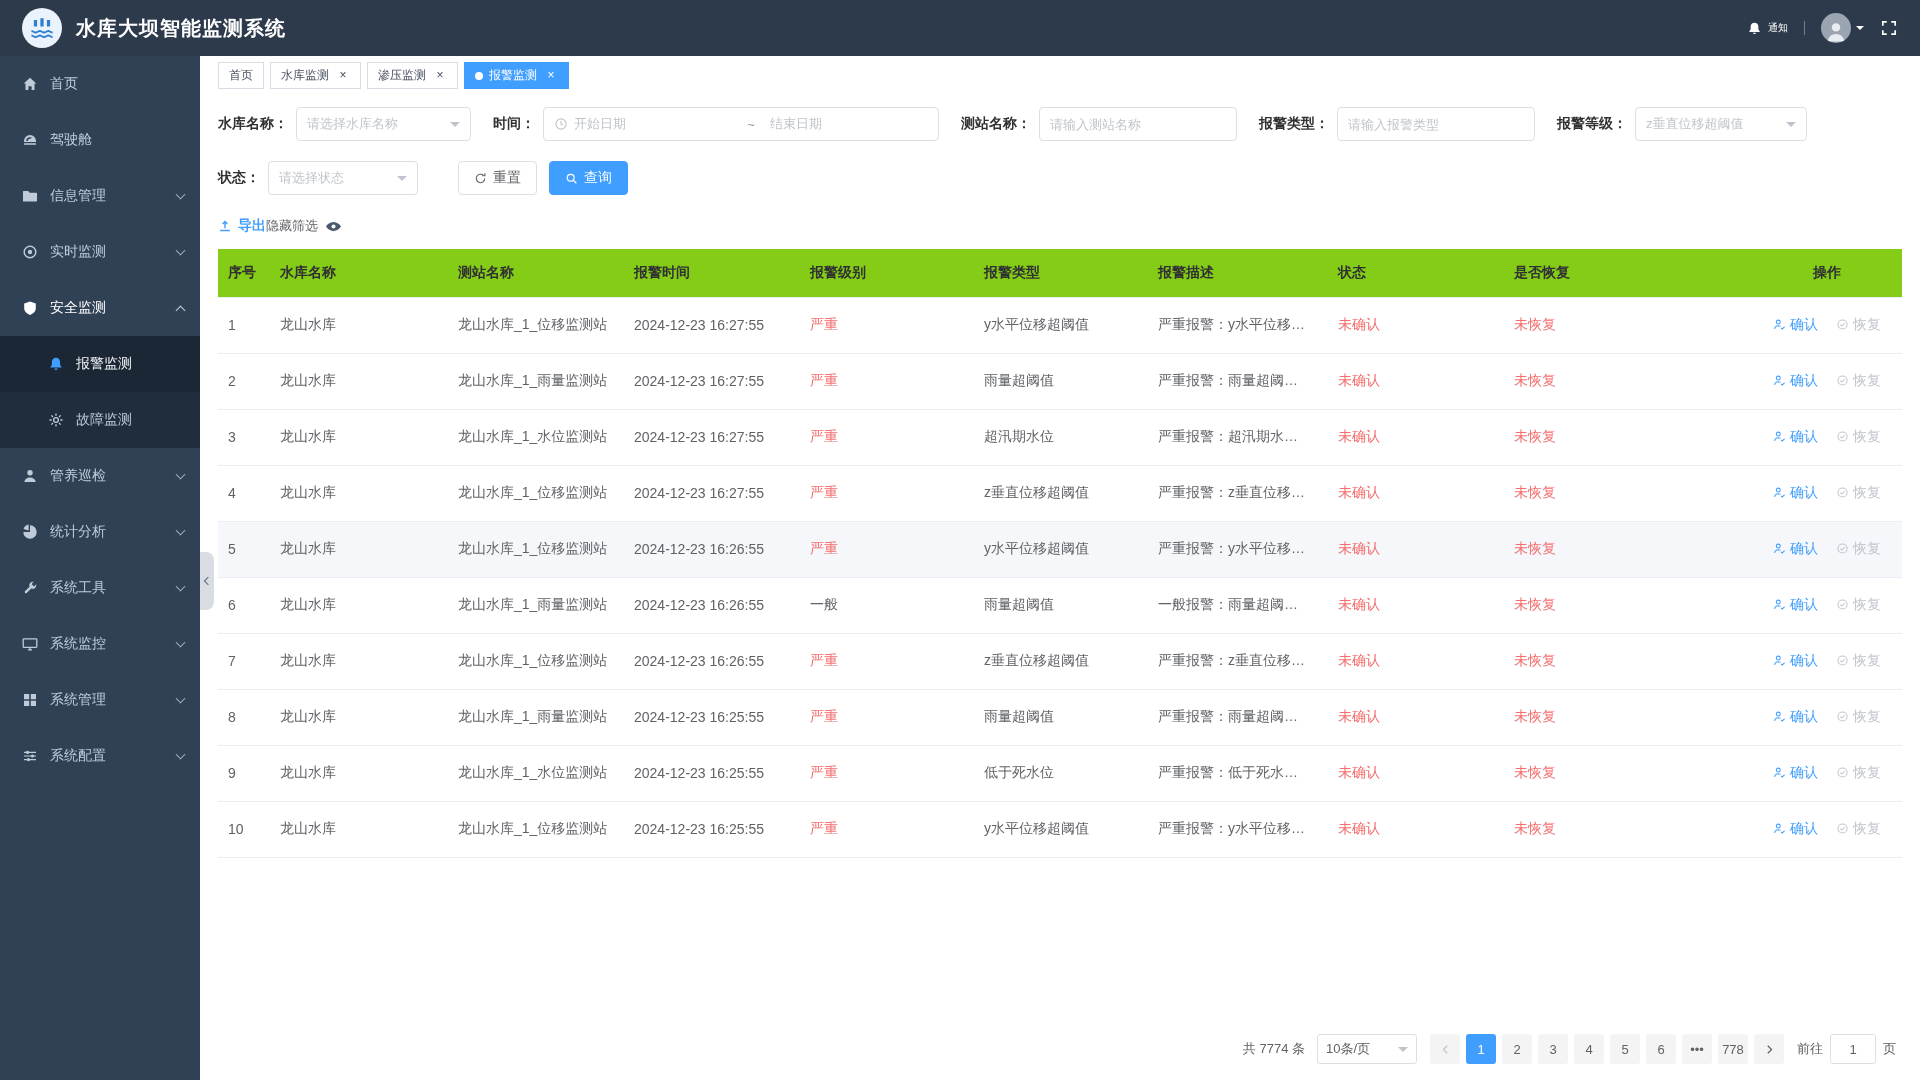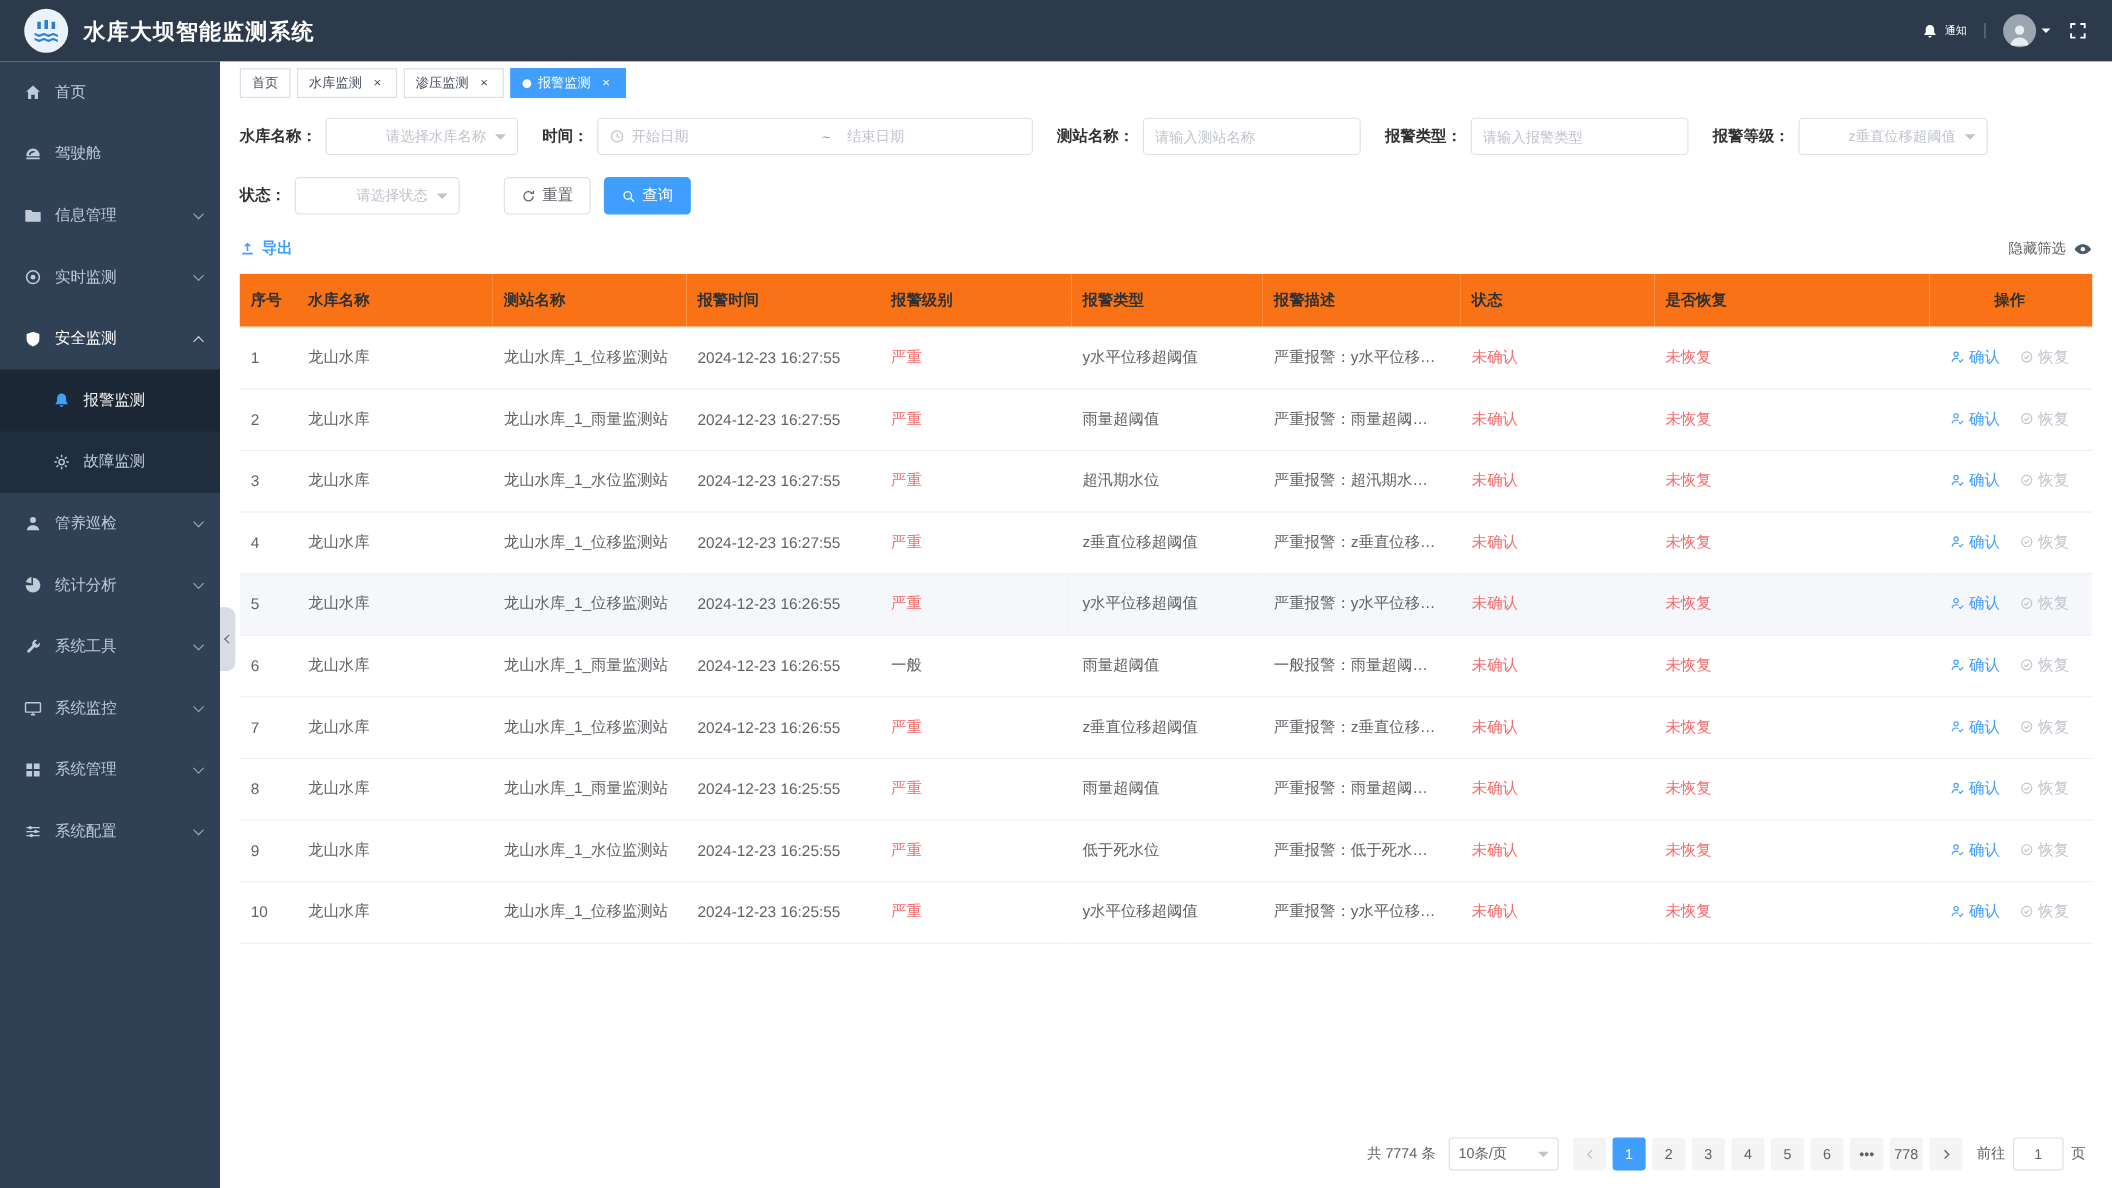--- a/index.html
+++ b/index.html
@@ -44,44 +44,44 @@
   .tab.active .dot{display:inline-block}
   .tab .x{margin-left:7px;width:14px;height:14px;line-height:13px;text-align:center;border-radius:50%;font-size:12px}
   .tab .x::before{content:"×"}
 
   
   .filters{padding:14px 18px 0;flex:0 0 auto}
   .f-row{display:flex;align-items:center;margin-bottom:20px}
   .f-group{display:flex;align-items:center;margin-right:22px}
   .f-label{font-weight:bold;font-size:14px;color:#303133;margin-right:8px;white-space:nowrap}
   .ctl{height:34px;border:1px solid #dcdfe6;border-radius:4px;background:#fff;display:flex;align-items:center;padding:0 10px;font-size:13px}
-  .sel{justify-content:flex-end;cursor:pointer}
+  .sel{justify-content:space-between;cursor:pointer}
   .ph{color:#c0c4cc}
   .sel-caret{width:0;height:0;border:5px solid transparent;border-top-color:#c0c4cc;margin-top:5px;margin-left:8px}
   input.ctl{width:100%;outline:none;color:#737373}
   input.ctl::placeholder{color:#c0c4cc}
   .w-reservoir{width:175px}.w-date{width:396px}.w-station{width:186px}.w-type{width:186px}.w-level{width:172px}.w-status{width:150px}
   .date-range{gap:6px}
   .date-range .dtxt{flex:1;color:#c0c4cc}
   .date-range .dsep{width:26px;text-align:center;color:#909399}
   .btn{height:34px;border-radius:4px;padding:0 15px;font-size:14px;display:inline-flex;align-items:center;gap:6px;cursor:pointer}
   .btn-plain{border:1px solid #dcdfe6;background:#fff;color:#606266;margin-left:18px}
   .btn-primary{background:#409eff;border:1px solid #409eff;color:#fff;margin-left:12px}
 
   
-  .toolbar{display:flex;align-items:center;justify-content:space-between;padding:2px 18px;margin-bottom:12px;flex:0 0 auto}
+  .toolbar{display:flex;align-items:center;justify-content:flex-start;padding:2px 18px;margin-bottom:12px;flex:0 0 auto}
   .export-link{display:inline-flex;align-items:center;gap:6px;color:#409eff;font-size:14px;font-weight:bold;cursor:pointer}
   .hide-filter{display:inline-flex;align-items:center;gap:7px;color:#606266;font-size:13px;cursor:pointer}
 
   
   .table-wrap{margin:0 18px;flex:0 0 auto}
   table{width:100%;border-collapse:collapse;table-layout:fixed}
   col.c1{width:52px}col.c2{width:178px}col.c3{width:176px}col.c4{width:176px}col.c5{width:174px}
   col.c6{width:174px}col.c7{width:180px}col.c8{width:176px}col.c9{width:250px}col.c10{width:148px}
-  th{background:#f97316;height:48px;font-size:14px;font-weight:bold;color:#303133;text-align:left;padding:0 8px 0 10px;white-space:nowrap;border-bottom:1px solid #ebeef5}
+  th{background:#84cc16;height:48px;font-size:14px;font-weight:bold;color:#303133;text-align:left;padding:0 8px 0 10px;white-space:nowrap;border-bottom:1px solid #ebeef5}
   td{height:56px;font-size:14px;color:#606266;padding:0 8px 0 10px;border-bottom:1px solid #ebeef5;white-space:nowrap;overflow:hidden}
   tr.hl td{background:#f5f7fa}
   .red{color:#f56c6c}
   .plain{color:#606266}
   th.ops,td.ops{text-align:center;padding-right:12px}
   .op-confirm{color:#409eff;cursor:pointer;display:inline-flex;align-items:center;gap:4px}
   .op-recover{color:#c0c4cc;cursor:pointer;display:inline-flex;align-items:center;gap:4px;margin-left:14px}
 
   
   .pagination{position:absolute;right:24px;bottom:16px;display:flex;align-items:center;font-size:13px;color:#606266}

